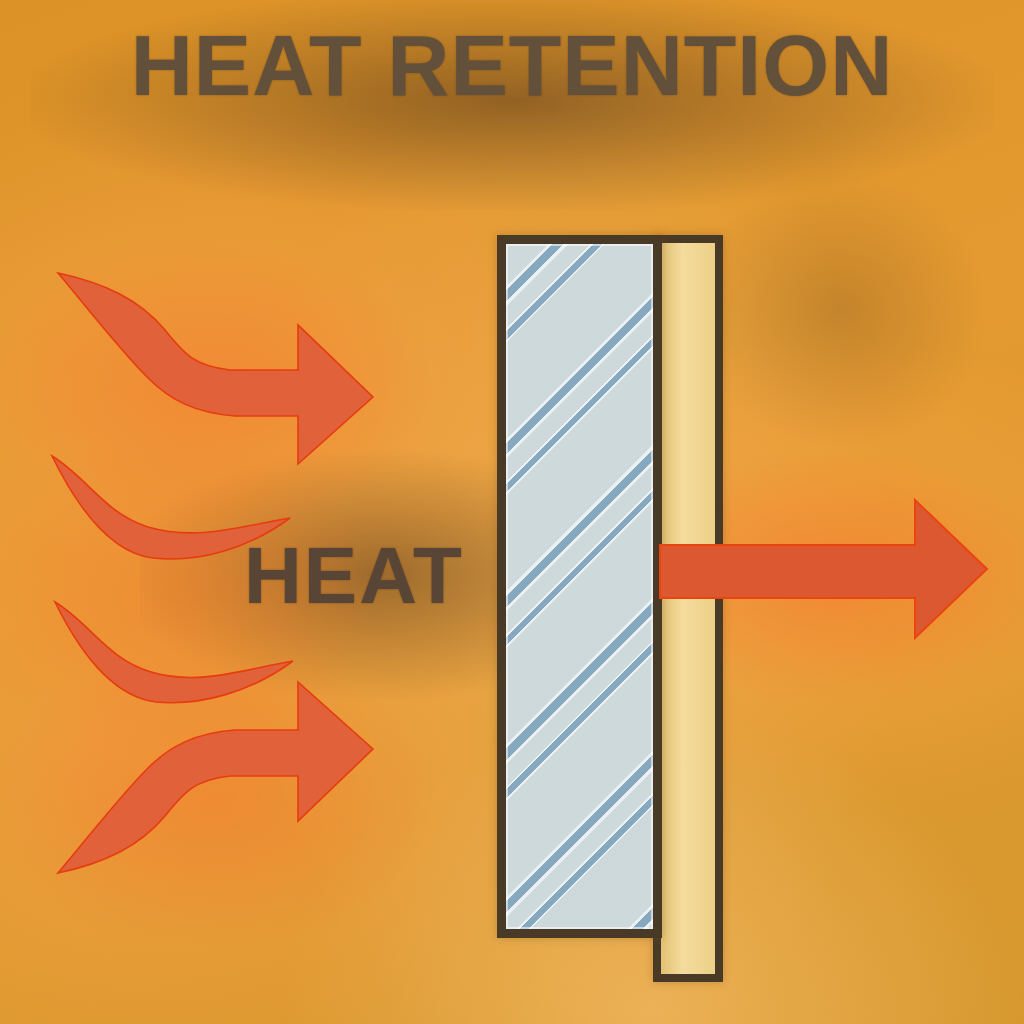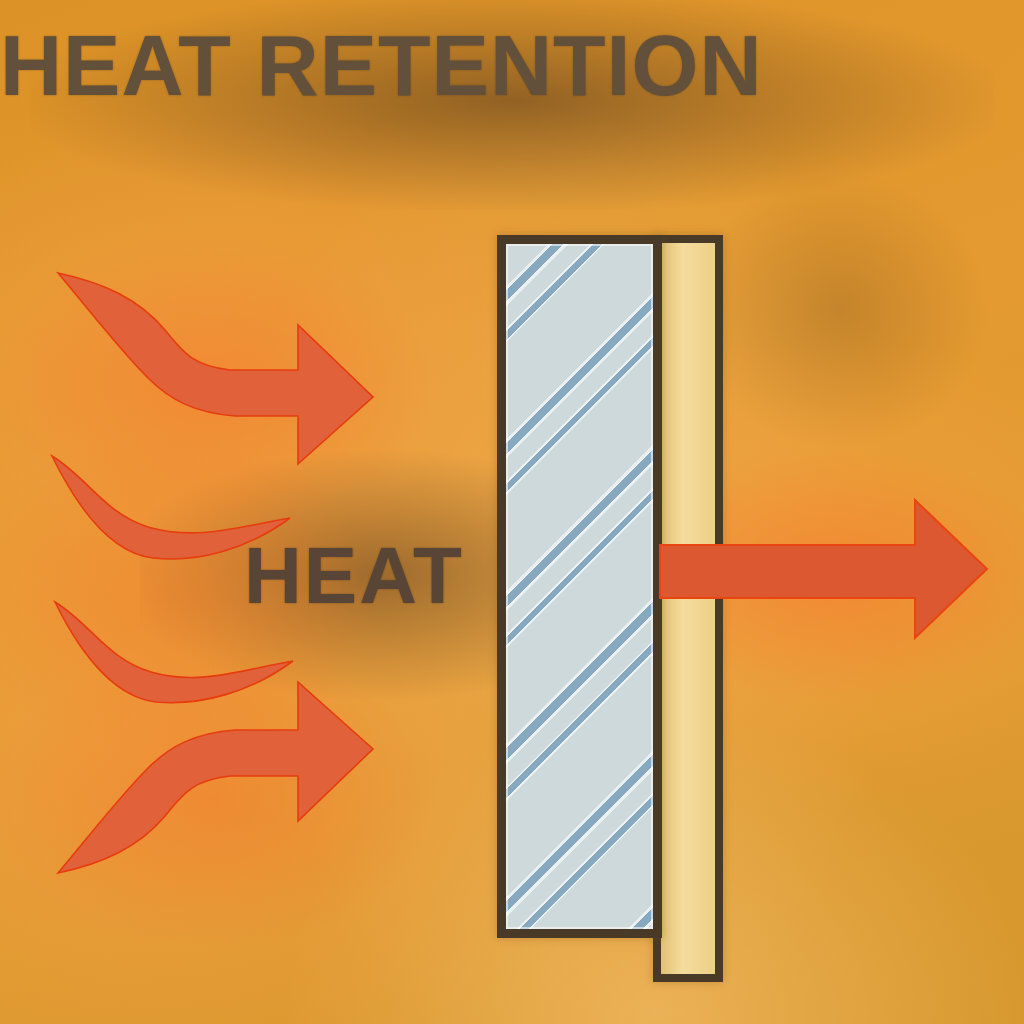--- a/index.html
+++ b/index.html
@@ -76,21 +76,21 @@
         var(--glass-stripe-edge) 68px, var(--glass-stripe-edge) 70px,
         rgba(255,255,255,0) 70px, rgba(255,255,255,0) 108px),
       linear-gradient(var(--glass), var(--glass));
     box-shadow:inset 0 0 0 2px rgba(255,255,255,.55), 0 0 8px rgba(120,80,30,.35);
   }
   .shapes{position:absolute;left:0;top:0;width:1024px;height:1024px;pointer-events:none;}
   .wave{fill:var(--wave-fill);stroke:var(--wave-stroke);stroke-width:1.6;}
   .exit{fill:var(--exit-arrow-fill);stroke:var(--exit-arrow-stroke);stroke-width:2;stroke-linejoin:miter;}
 
   .title{
-    position:absolute;left:0;right:0;top:27px;
+    position:absolute;left:0;right:0;top:27px;text-align:center;
     font-weight:bold;font-size:86px;line-height:76px;letter-spacing:1px;
     color:var(--title-text);
     text-shadow:0 0 2px rgba(50,34,20,.4);
   }
   .heat-label{
     position:absolute;left:244px;top:536px;
     font-weight:bold;font-size:80px;line-height:1;letter-spacing:2px;
     color:var(--heat-text);
     text-shadow:0 0 2px rgba(45,32,20,.45);
   }

